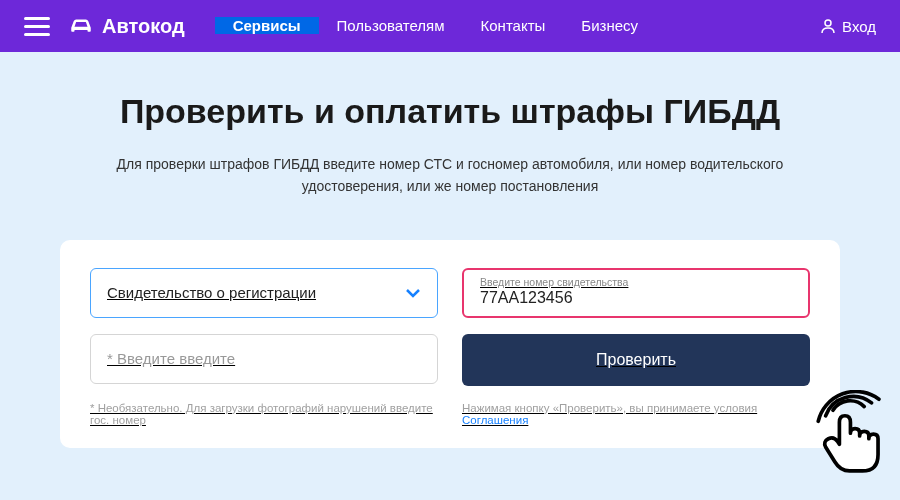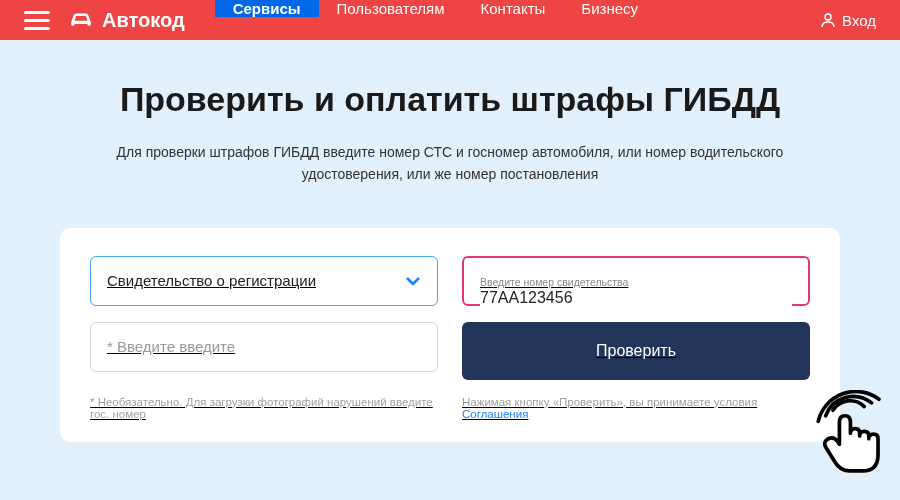--- a/index.html
+++ b/index.html
@@ -4,25 +4,25 @@
   <style>
     * { margin: 0; padding: 0; box-sizing: border-box; }
     body {
       font-family: -apple-system, BlinkMacSystemFont, 'Segoe UI', Arial, sans-serif;
       background: #e2f0fc;
       width: 900px;
       height: 500px;
       overflow: hidden;
     }
     .header {
-      background: #ef4444;
-      height: 40px;
-      display: flex;
-      align-items: center;
-      padding: 0 24px;
+      background: #6d28d9;
+      height: 52px;
+      display: flex;
+      align-items: center;
+      padding: 17px 24px;
       color: #fff;
     }
     .hamburger {
       width: 26px;
       height: 26px;
       display: flex;
       flex-direction: column;
       justify-content: center;
       gap: 5px;
       cursor: pointer;
@@ -104,21 +104,21 @@
       padding: 0 16px;
       font-size: 15px;
       color: #222;
       cursor: pointer;
     }
     .select-field svg { width: 16px; height: 10px; }
     .cert-input {
       border: 2px solid #e8356d;
       border-radius: 6px;
       height: 50px;
-      padding: 18px 16px 0;
+      padding: 6px 16px 0;
       position: relative;
     }
     .cert-input .float-label {
       font-size: 10.5px;
       color: #888;
       display: block;
       line-height: 1.2;
     }
     .cert-input .value {
       font-size: 16px;
@@ -137,21 +137,21 @@
       align-items: center;
       padding: 0 16px;
       font-size: 15px;
       color: #999;
     }
     .check-button {
       background: #223559;
       color: #fff;
       border: none;
       border-radius: 6px;
-      height: 58px;
+      height: 52px;
       font-size: 16px;
       font-weight: 500;
       cursor: pointer;
     }
     .hint {
       font-size: 11.5px;
       color: #a0a0a0;
     }
     .agreement {
       font-size: 11.5px;

